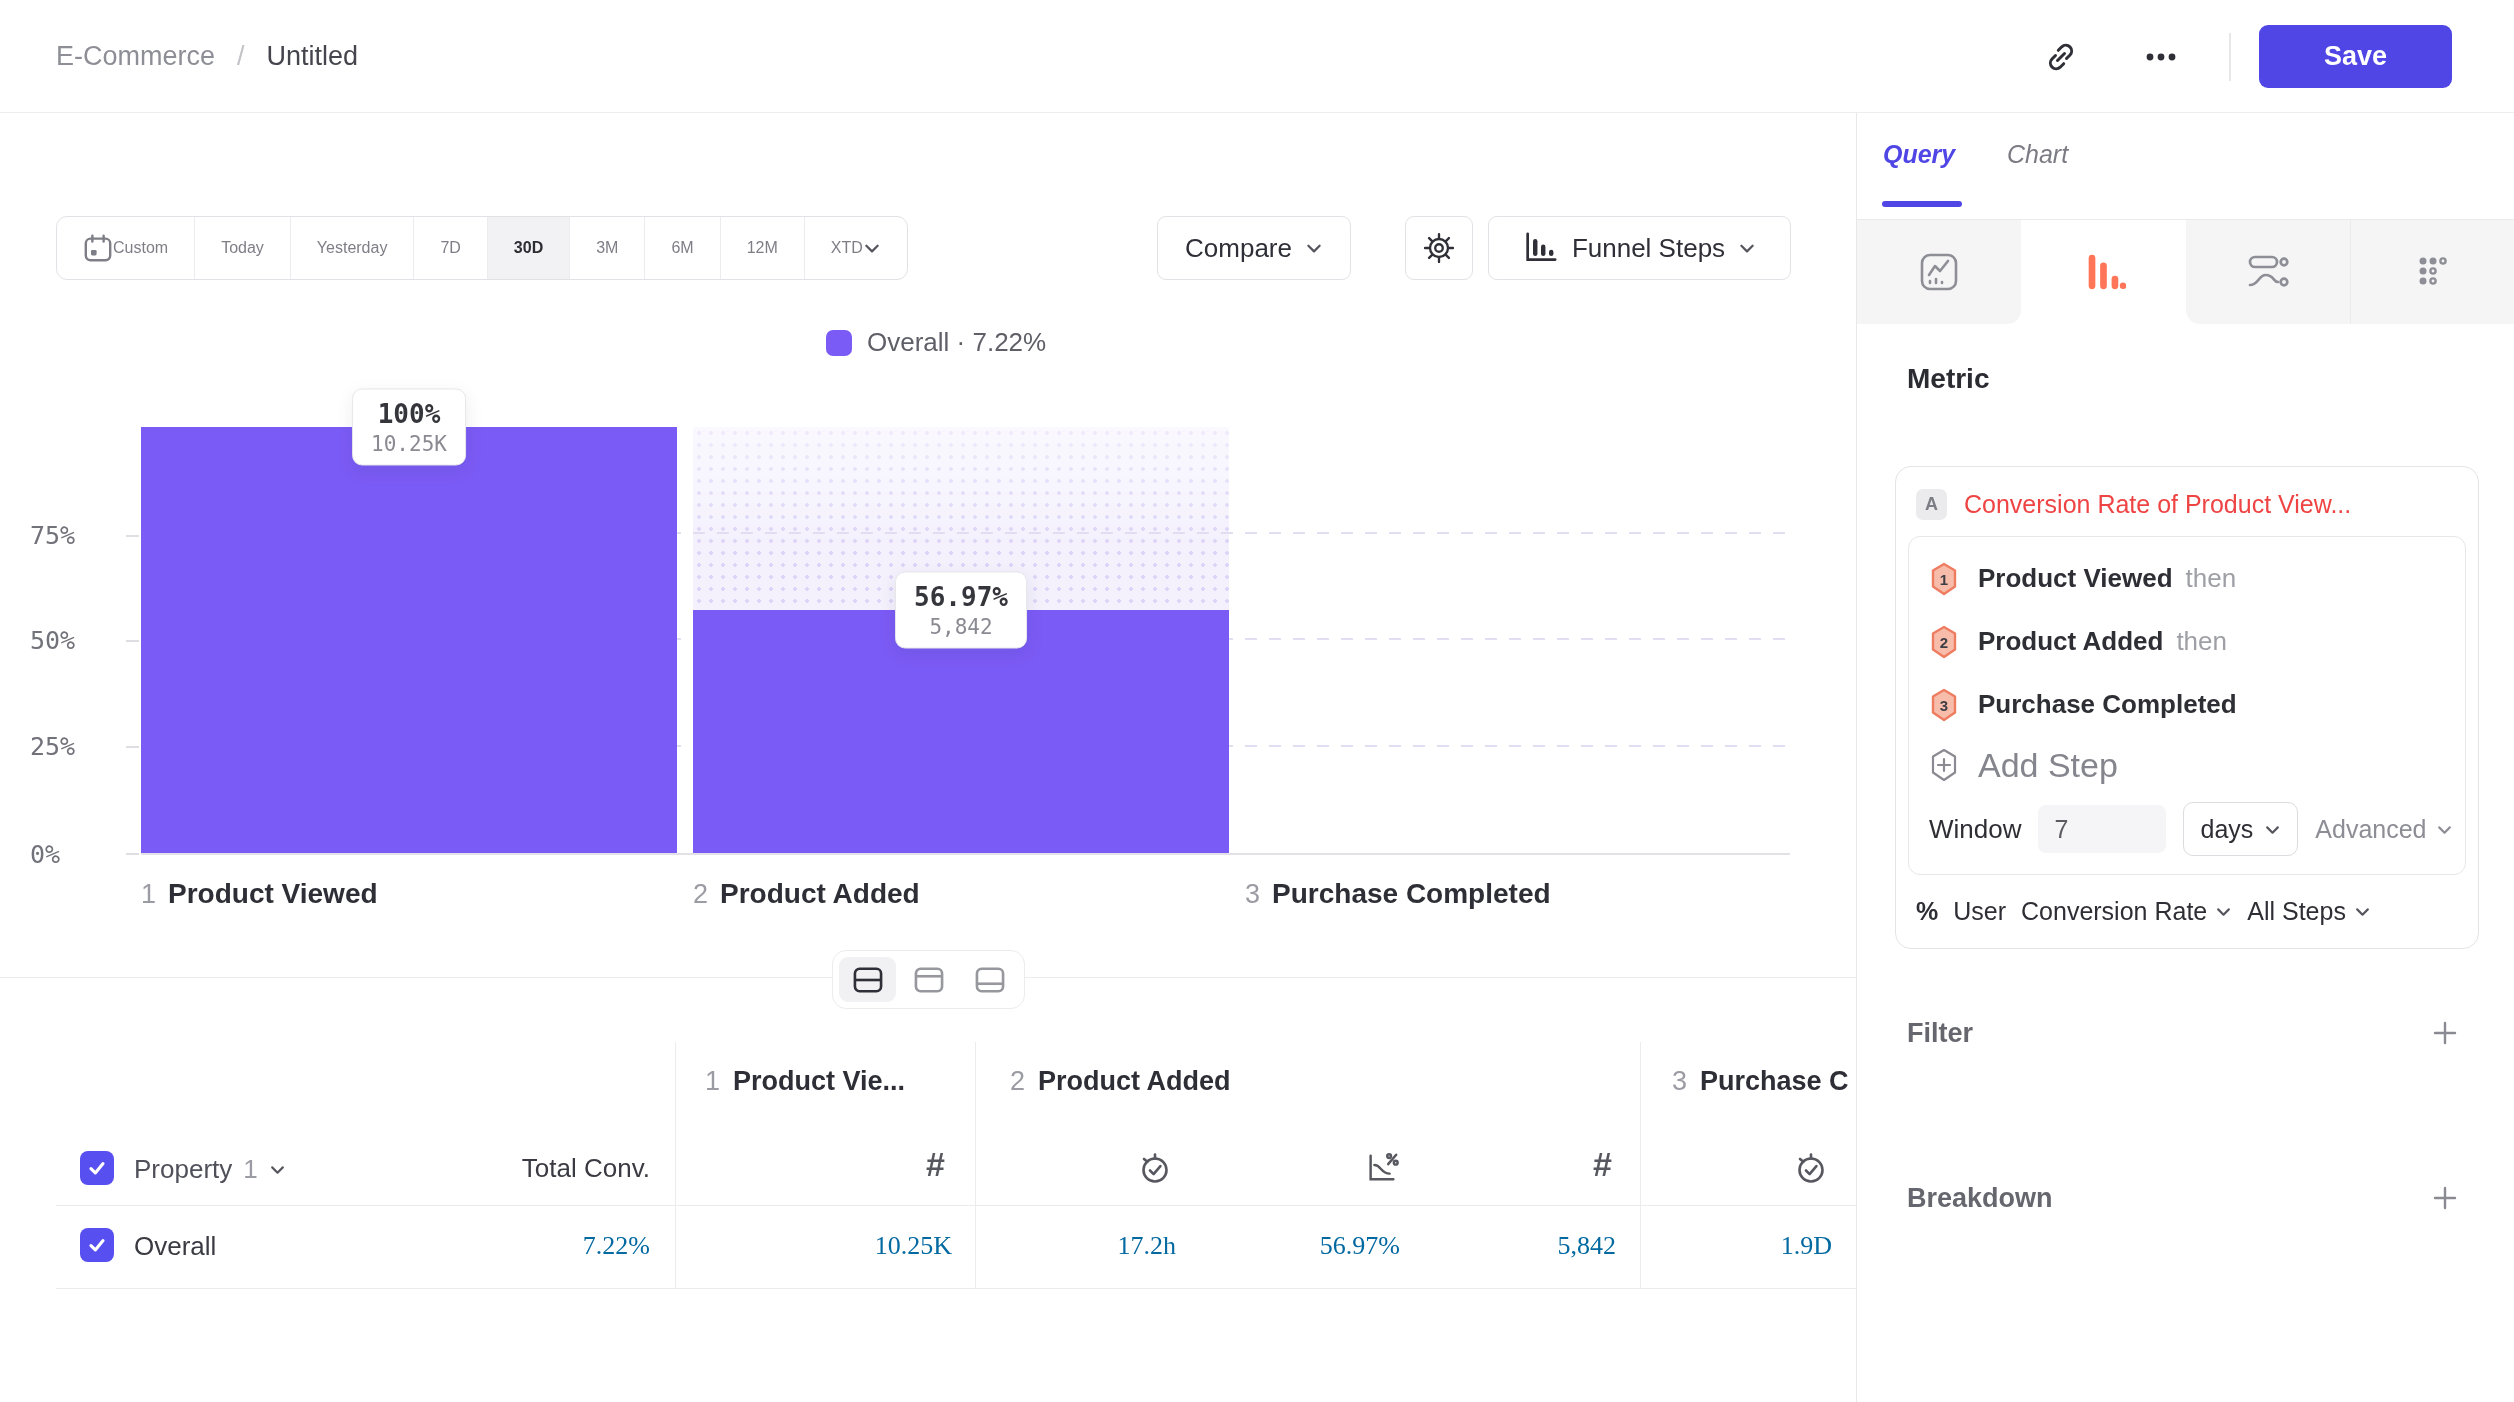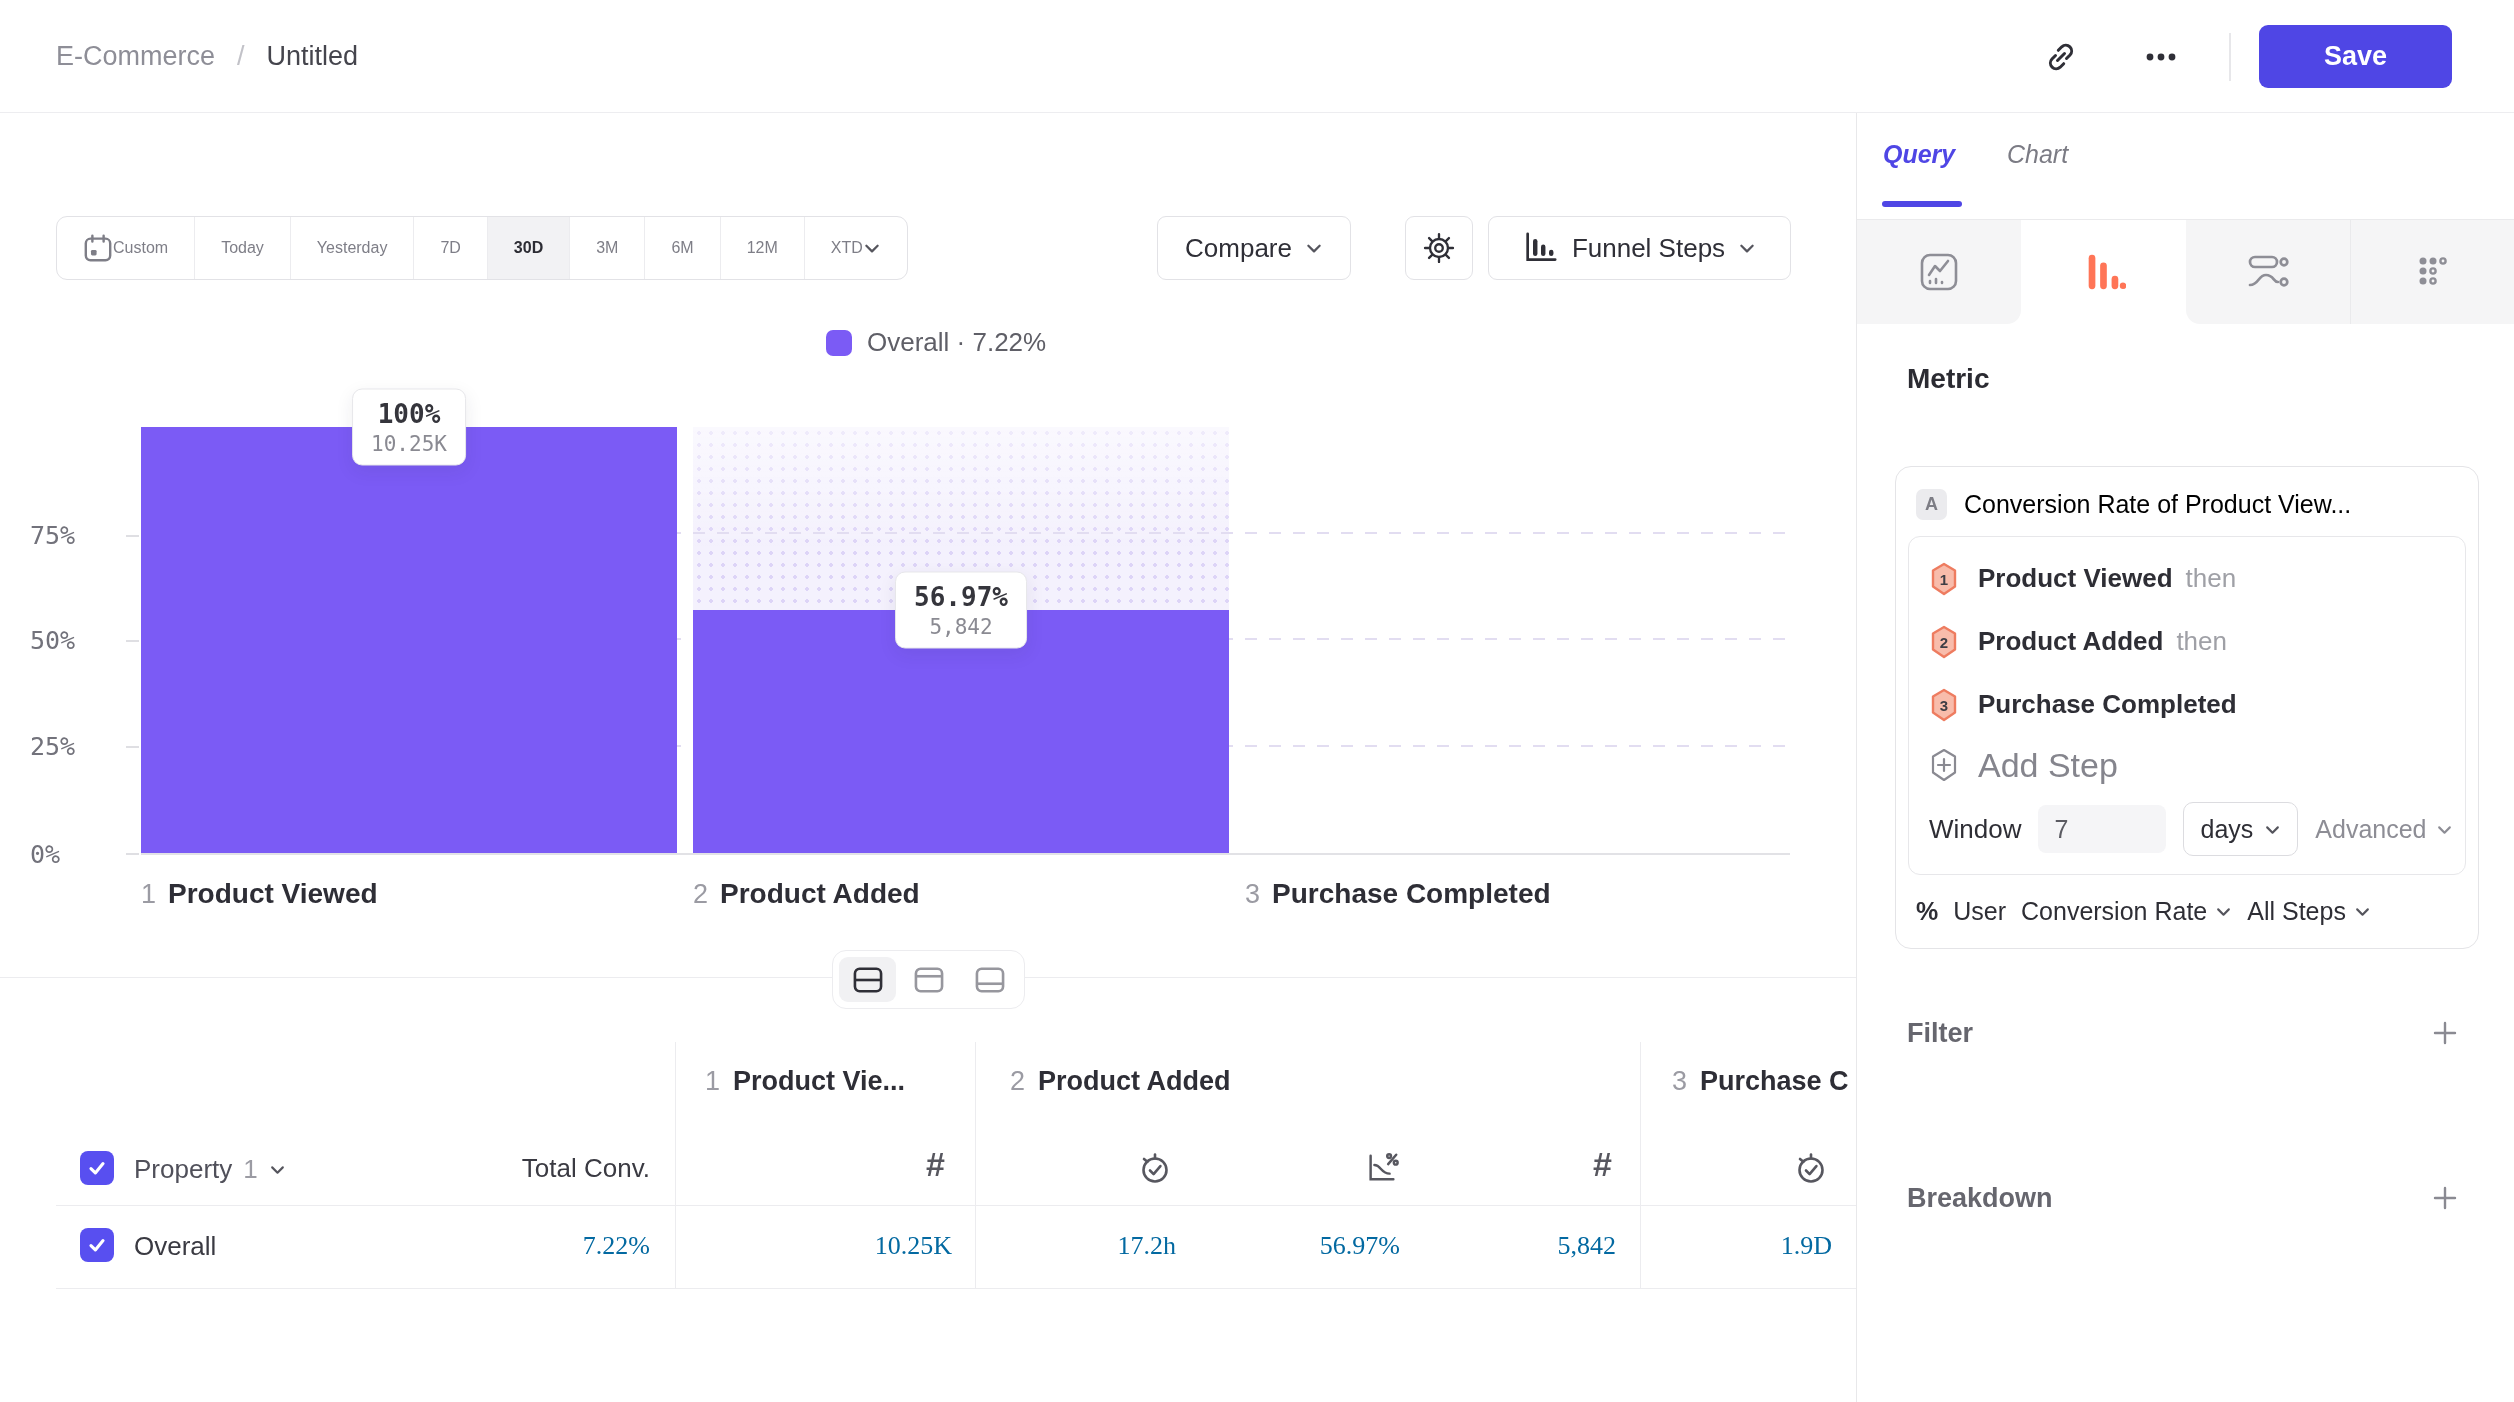--- a/index.html
+++ b/index.html
@@ -99,21 +99,21 @@
   .icon-tab.active{background:#fff;}
   .icon-tab.rr{border-bottom-right-radius:14px;}
   .icon-tab.rl{border-bottom-left-radius:14px;}
   .icon-tab.divr{border-right:1px solid #eaeaec;}
   .metric-heading{position:absolute;left:50px;top:250px;font-size:28px;font-weight:bold;color:#2b2b32;}
 
   .metric-card{position:absolute;left:38px;top:353px;width:584px;border:1px solid #e4e4e7;border-radius:16px;background:#fff;}
   .card-row-a{display:flex;align-items:center;gap:17px;padding:22px 20px 16px 20px;cursor:pointer;}
   .badge-a{width:31px;height:31px;border-radius:7px;background:#ebebee;color:#7d7d85;font-weight:bold;
            font-size:18px;display:flex;align-items:center;justify-content:center;}
-  .title-a{color:#000000;font-size:25px;white-space:nowrap;}
+  .title-a{color:#ef4444;font-size:25px;white-space:nowrap;}
   .inner-card{margin:0 12px;border:1px solid #e7e7ea;border-radius:12px;padding:10px 20px;display:flex;flex-direction:column;}
   .step-row{display:flex;align-items:center;gap:19px;height:63px;cursor:pointer;}
   .step-name{font-size:26px;font-weight:bold;color:#2e2e35;}
   .step-then{font-size:26px;color:#9fa0a6;margin-left:-6px;}
   .add-row{display:flex;align-items:center;gap:19px;height:58px;color:#85858d;font-size:34px;cursor:pointer;}
   .window-row{display:flex;align-items:center;gap:17px;height:70px;}
   .win-label{font-size:26px;color:#2e2e35;}
   .win-input{width:128px;height:48px;background:#f5f5f7;border:none;border-radius:8px;padding:0 16px;
              font-size:25px;color:#5b5b62;font-family:"Liberation Sans",sans-serif;}
   .unit-select{height:54px;background:#fff;border:1.5px solid #dcdce0;border-radius:10px;padding:0 16px;

